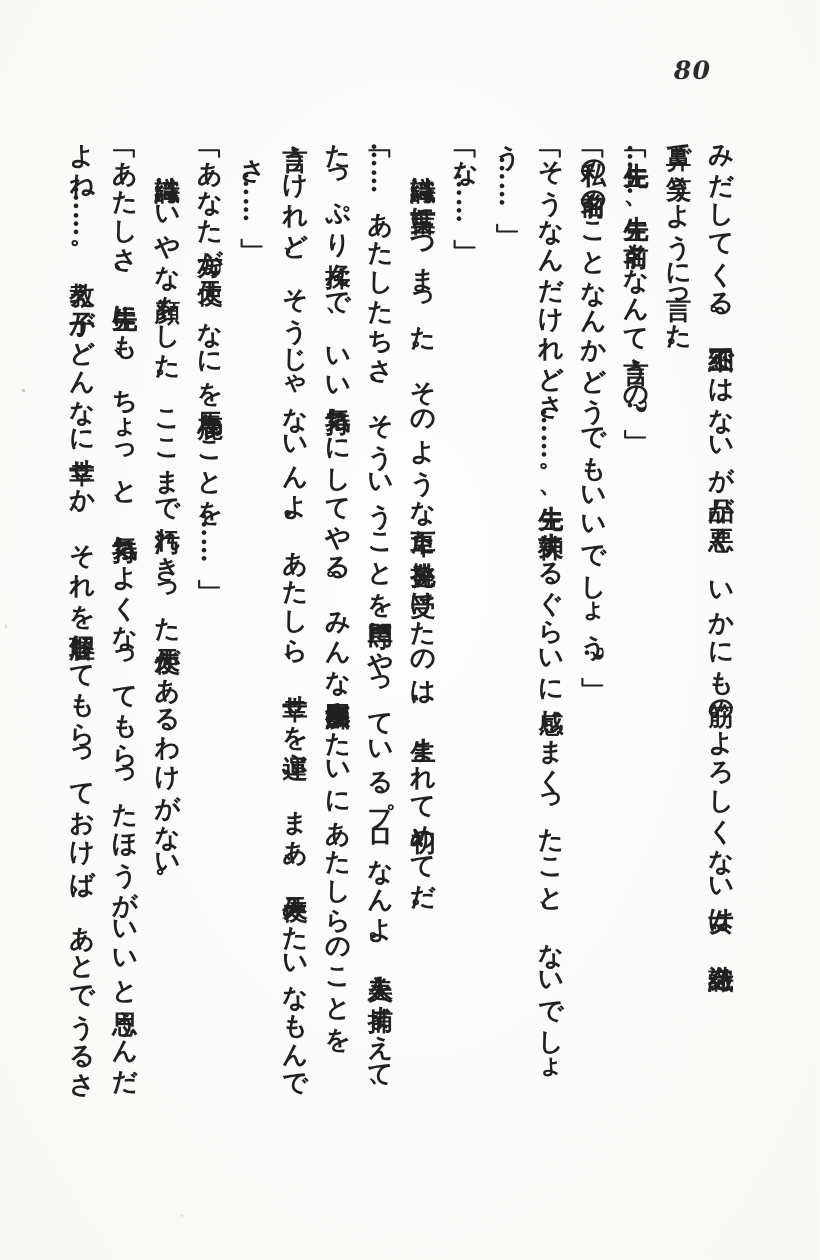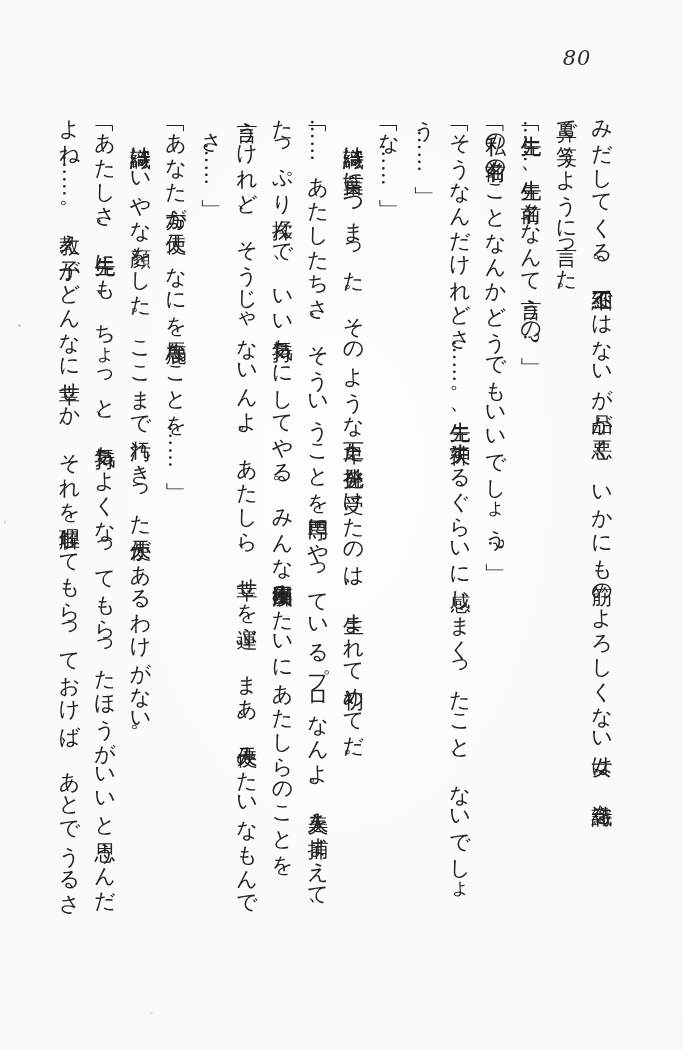--- a/index.html
+++ b/index.html
@@ -9,20 +9,21 @@
     font-family:"DejaVu Serif","Liberation Serif",serif;
     color:#1f1f1f;
     position:relative;
     overflow:hidden;
   }
   .page{
     position:absolute;inset:0;
     background:
       radial-gradient(ellipse at 50% 45%, rgba(255,255,255,0.6), rgba(240,240,238,0.25)),
       #fbfbfa;
+    font-weight: bold;
   }
   .page-number{
     position:absolute;
     top:46px;left:558px;width:38px;
     text-align:center;
     font-size:21px;
     font-style:italic;
     letter-spacing:1px;
     color:#2b2b2b;
   }

